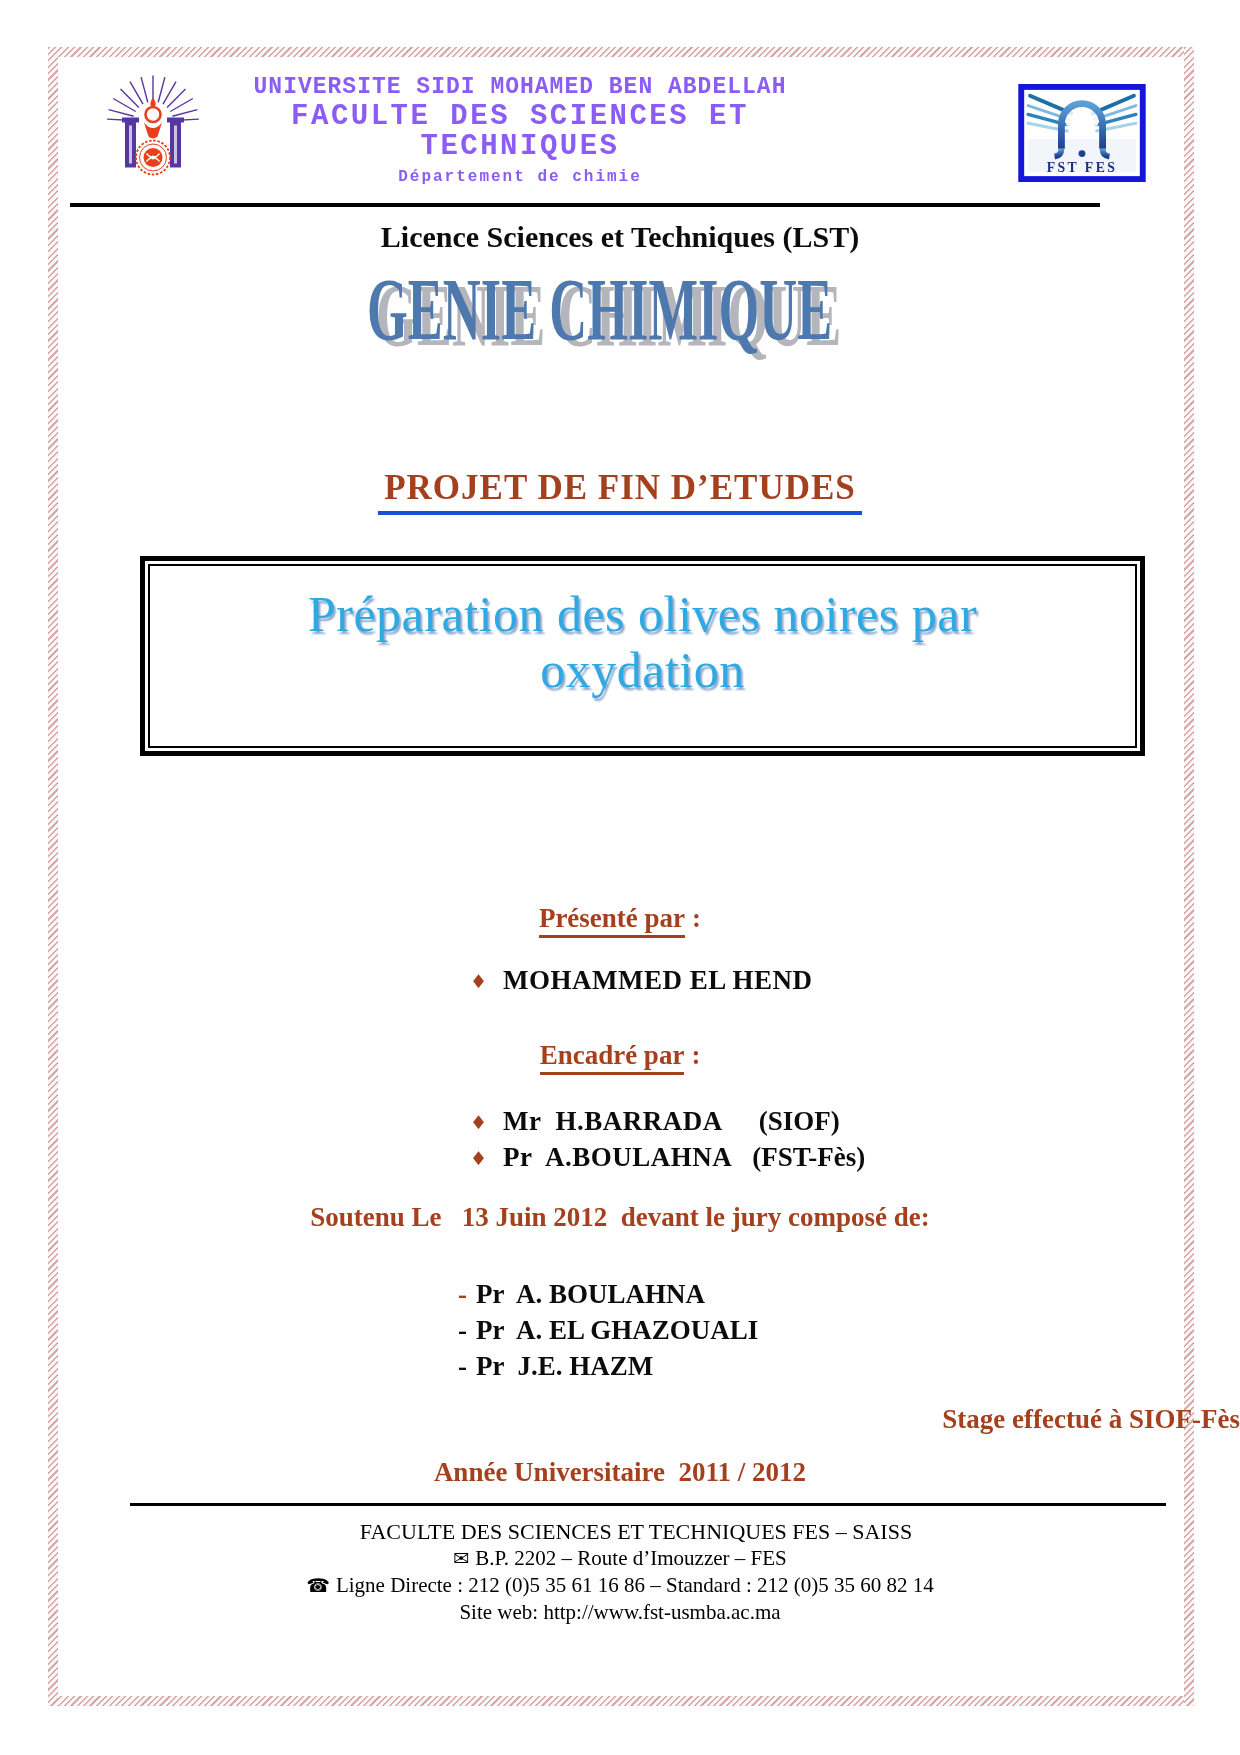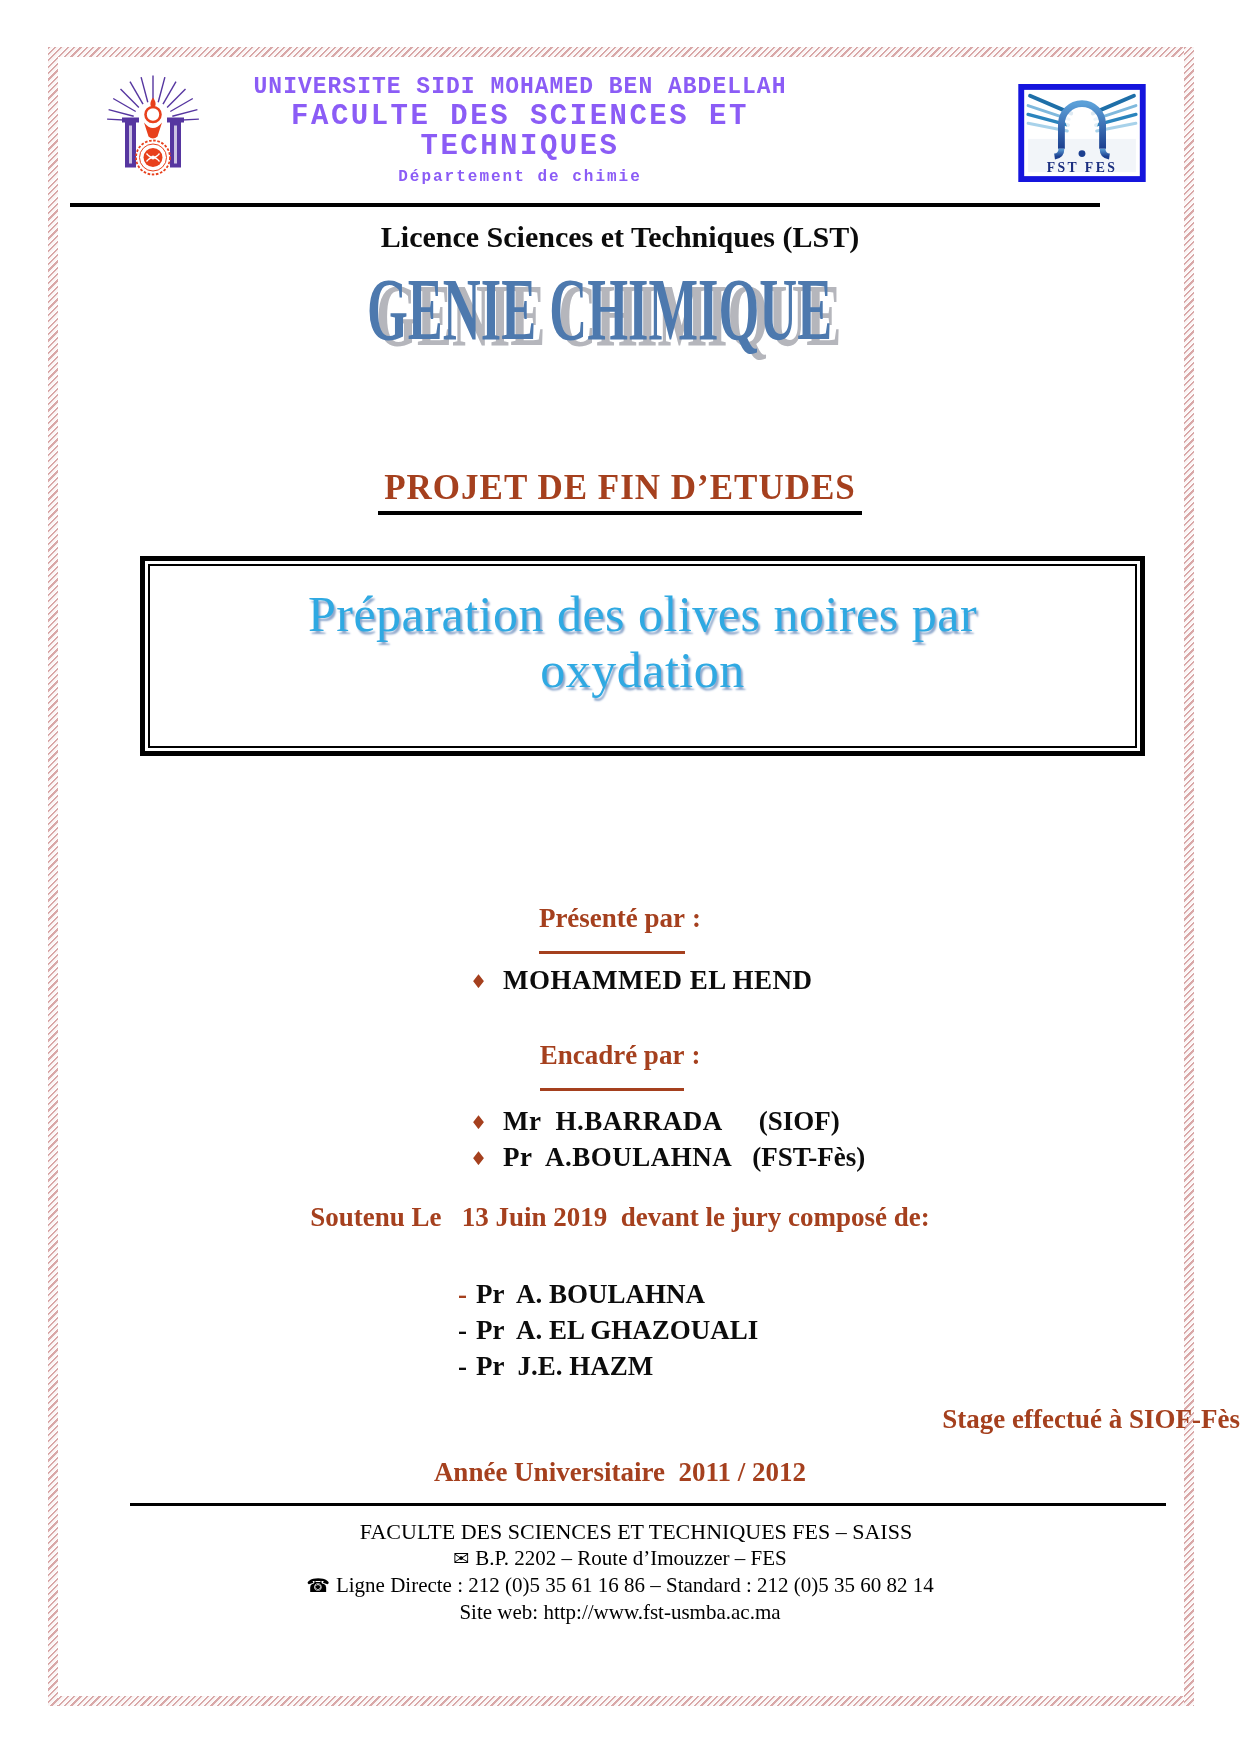--- a/index.html
+++ b/index.html
@@ -30,32 +30,32 @@
 
   
   .genie-wrap{left:0;top:262px;width:1200px;text-align:center;}
   .genie{display:inline-block;position:relative;transform:scale(0.82,1.38);transform-origin:50% 0;
     font-weight:bold;font-size:64px;line-height:70px;white-space:nowrap;}
   .genie-shadow{position:absolute;left:11px;top:4px;color:#b5b6bc;}
   .genie-main{position:relative;color:#4d79ae;}
 
   .project-heading{left:0;top:468px;width:1240px;text-align:center;}
   .project-heading span{display:inline-block;color:#a5401e;font-weight:bold;font-size:35px;
-    letter-spacing:1px;border-bottom:4px solid #000000;padding:0 6px 3px 6px;}
+    letter-spacing:1px;border-bottom:4px solid #1d4ed8;padding:0 6px 3px 6px;}
 
   
   .title-box{left:140px;top:556px;width:1005px;height:200px;border:5px solid #000;background:#fff;box-sizing:border-box;}
   .title-box-inner{position:absolute;left:3px;top:3px;right:3px;bottom:3px;border:2px solid #000;
     display:flex;flex-direction:column;align-items:center;justify-content:flex-start;padding-top:20px;box-sizing:border-box;}
   .thesis-line{font-size:50px;line-height:56px;font-weight:normal;color:#2fa9e2;
     text-shadow:2px 3px 2px #8fa8cc;letter-spacing:0.5px;}
 
   
   .section-label{width:1240px;left:0;text-align:center;color:#a5401e;font-weight:bold;font-size:27px;}
-  .section-label .lbl{border-bottom:3px solid #a5401e;padding-bottom:18px;}
+  .section-label .lbl{border-bottom:3px solid #a5401e;padding-bottom:2px;}
   .section-label .colon{margin-left:7px;}
 
   .bullet-row{display:flex;align-items:center;white-space:pre;}
   .diamond{font-family:"DejaVu Sans",sans-serif;color:#a5401e;font-size:19px;margin-right:16px;}
   .person{font-size:27px;font-weight:bold;color:#0c0c0c;letter-spacing:0.5px;}
   .affil{font-size:27px;font-weight:bold;color:#0c0c0c;}
   .student-row{left:470px;top:965px;}
   .sup-row1{left:470px;top:1106px;}
   .sup-row2{left:470px;top:1142px;}
   .sup-row1 .affil{margin-left:36px;}
@@ -206,21 +206,21 @@
     <span class="diamond">♦</span>
     <span class="person">Mr  H.BARRADA</span>
     <span class="affil">(SIOF)</span>
   </div>
   <div class="abs bullet-row sup-row2">
     <span class="diamond">♦</span>
     <span class="person">Pr  A.BOULAHNA</span>
     <span class="affil">(FST-Fès)</span>
   </div>
 
-  <div class="abs defense-intro">Soutenu Le   13 Juin 2019  devant le jury composé de:</div>
+  <div class="abs defense-intro">Soutenu Le   13 Juin 2012  devant le jury composé de:</div>
 
   <div class="abs jury">
     <div class="jury-row">
       <span class="jury-dash dash-red">-</span>
       <span>Pr  A. BOULAHNA</span>
     </div>
     <div class="jury-row">
       <span class="jury-dash dash-black">-</span>
       <span>Pr  A. EL GHAZOUALI</span>
     </div>

